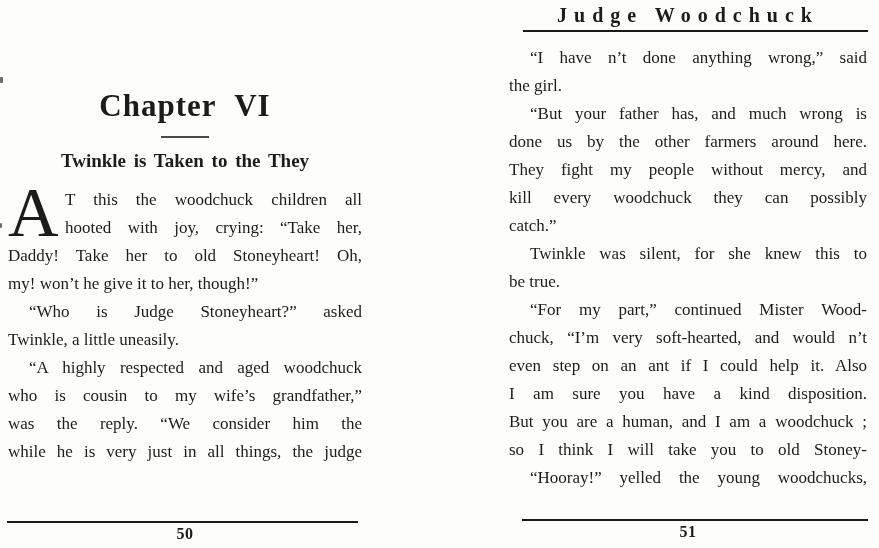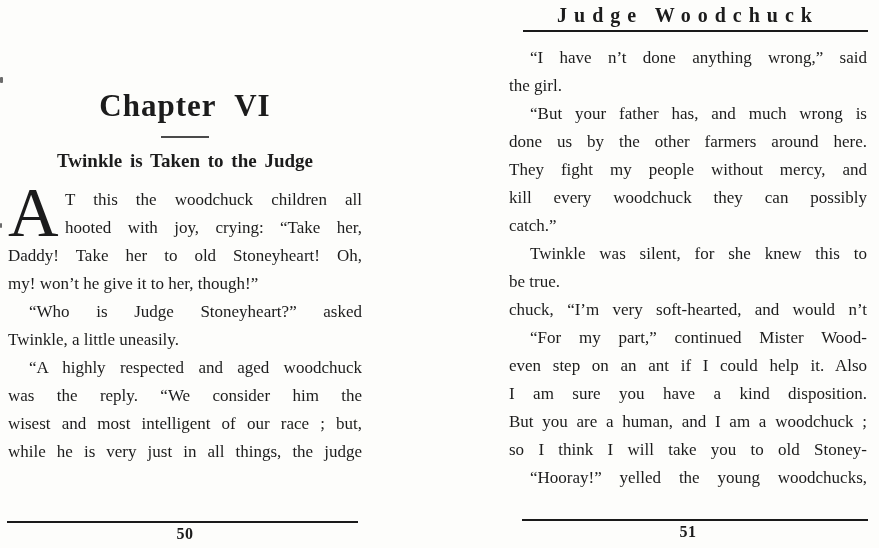--- a/index.html
+++ b/index.html
@@ -70,34 +70,34 @@
   .speck{position:absolute;background:#6b6b6b;border-radius:1px;}
   #speck-1{left:0;top:77px;width:3px;height:6px;}
   #speck-2{left:0;top:223px;width:2px;height:5px;}
 </style>
 </head>
 <body>
 
 <div class="page" id="left-page">
   <div class="chapter-heading">Chapter VI</div>
   <div class="heading-rule"></div>
-  <div class="section-title">Twinkle is Taken to the Judge</div>
+  <div class="section-title">Twinkle is Taken to the They</div>
 
   <div class="drop-cap">A</div>
 
   <div class="body-block" id="left-body">
     <div class="tl dc j">T this the woodchuck children all</div>
     <div class="tl dc j">hooted with joy, crying: “Take her,</div>
     <div class="tl j">Daddy! Take her to old Stoneyheart! Oh,</div>
     <div class="tl">my! won’t he give it to her, though!”</div>
     <div class="tl ind j">“Who is Judge Stoneyheart?” asked</div>
     <div class="tl">Twinkle, a little uneasily.</div>
     <div class="tl ind j">“A highly respected and aged woodchuck</div>
+    <div class="tl j">who is cousin to my wife’s grandfather,”</div>
     <div class="tl j">was the reply. “We consider him the</div>
-    <div class="tl j">wisest and most intelligent of our race ; but,</div>
     <div class="tl j">while he is very just in all things, the judge</div>
   </div>
 
   <div class="footer-rule" id="left-footer-rule"></div>
   <div class="page-number" id="left-page-number">50</div>
 </div>
 
 <div class="page" id="right-page">
   <div class="running-header">Judge Woodchuck</div>
   <div class="header-rule"></div>
@@ -105,22 +105,22 @@
   <div class="body-block" id="right-body">
     <div class="tl ind j">“I have n’t done anything wrong,” said</div>
     <div class="tl">the girl.</div>
     <div class="tl ind j">“But your father has, and much wrong is</div>
     <div class="tl j">done us by the other farmers around here.</div>
     <div class="tl j">They fight my people without mercy, and</div>
     <div class="tl j">kill every woodchuck they can possibly</div>
     <div class="tl">catch.”</div>
     <div class="tl ind j">Twinkle was silent, for she knew this to</div>
     <div class="tl">be true.</div>
+    <div class="tl ind j">“For my part,” continued Mister Wood-</div>
     <div class="tl j">chuck, “I’m very soft-hearted, and would n’t</div>
-    <div class="tl ind j">“For my part,” continued Mister Wood-</div>
     <div class="tl j">even step on an ant if I could help it. Also</div>
     <div class="tl j">I am sure you have a kind disposition.</div>
     <div class="tl j">But you are a human, and I am a woodchuck ;</div>
     <div class="tl j">so I think I will take you to old Stoney-</div>
     <div class="tl ind j">“Hooray!” yelled the young woodchucks,</div>
   </div>
 
   <div class="footer-rule" id="right-footer-rule"></div>
   <div class="page-number" id="right-page-number">51</div>
 </div>

